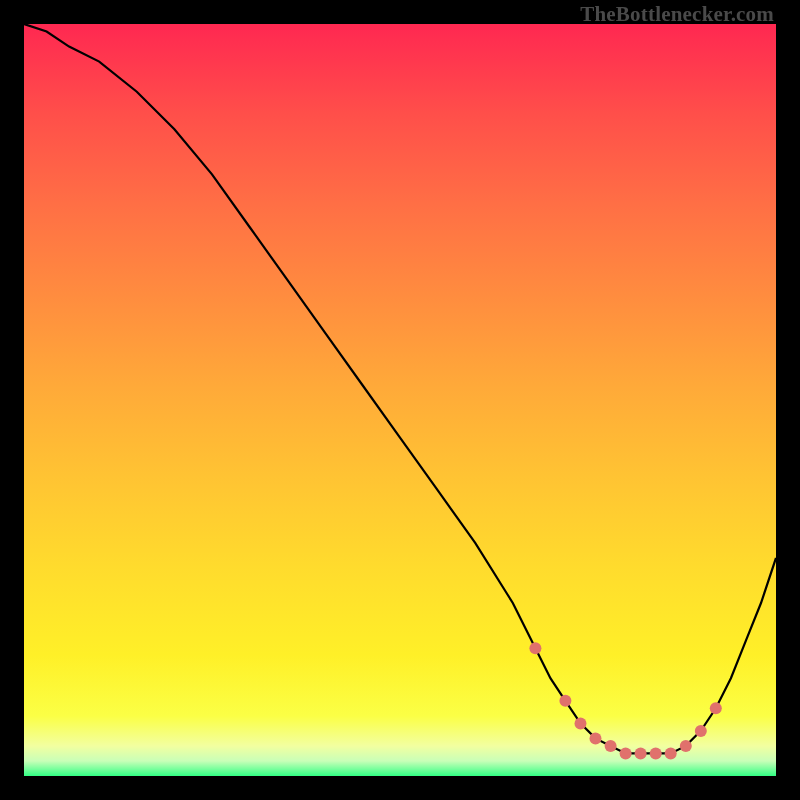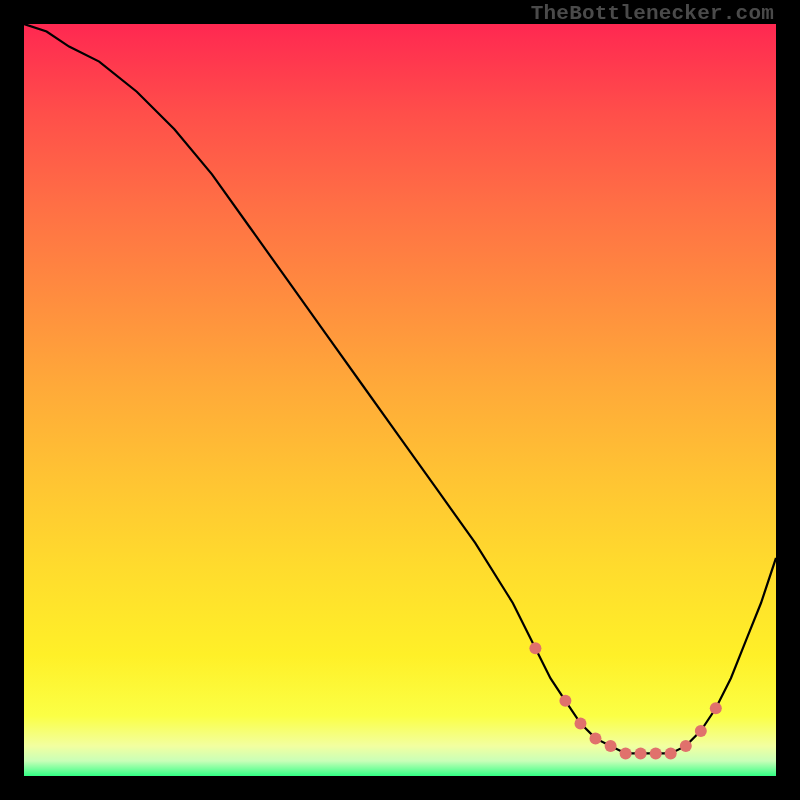--- a/index.html
+++ b/index.html
@@ -36,21 +36,21 @@
       #fbff45 92%,
       #f2ffa0 96%,
       #c9ffb8 98%,
       #32ff84 100%
     );
   }
   .attr {
     position: absolute;
     top: 2px;
     right: 26px;
-    font-family: Liberation Mono, monospace;
+    font-family: Liberation Serif, serif;
     font-size: 21px;
     font-weight: 600;
     color: #4a4a4a;
     letter-spacing: 0.2px;
   }
   svg.curve {
     position: absolute;
     left: 0;
     top: 0;
     width: 752px;

